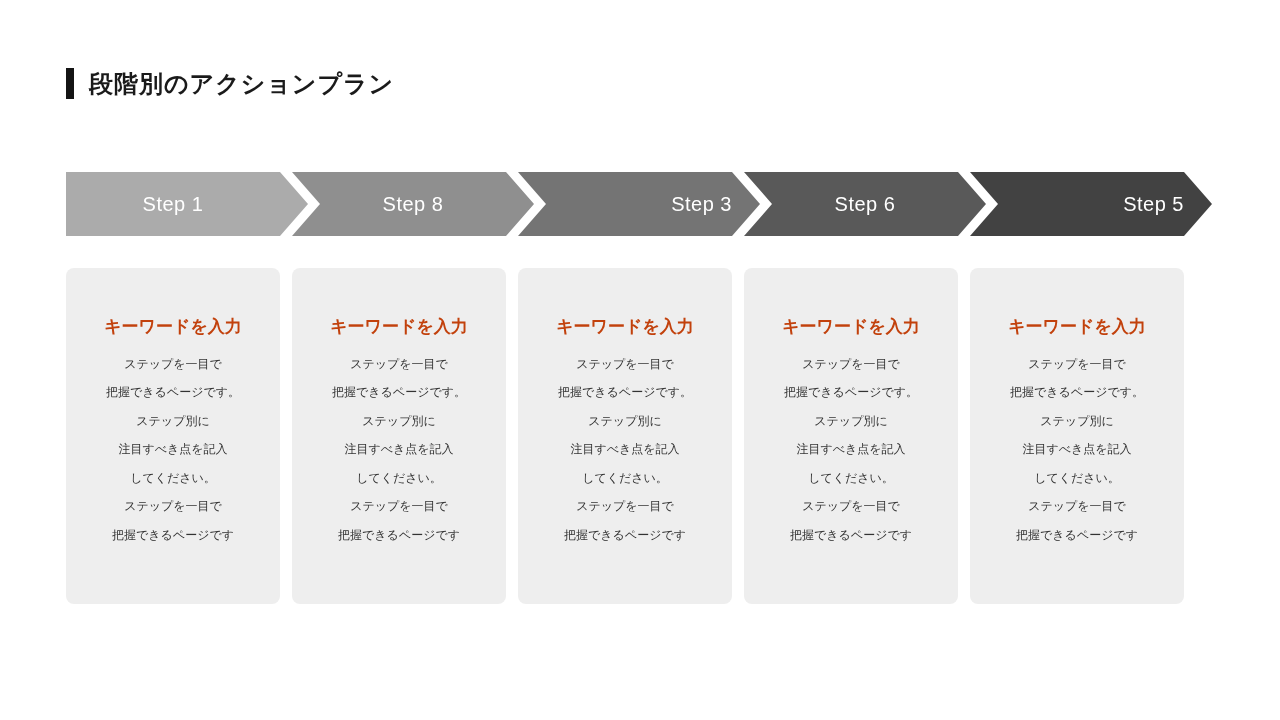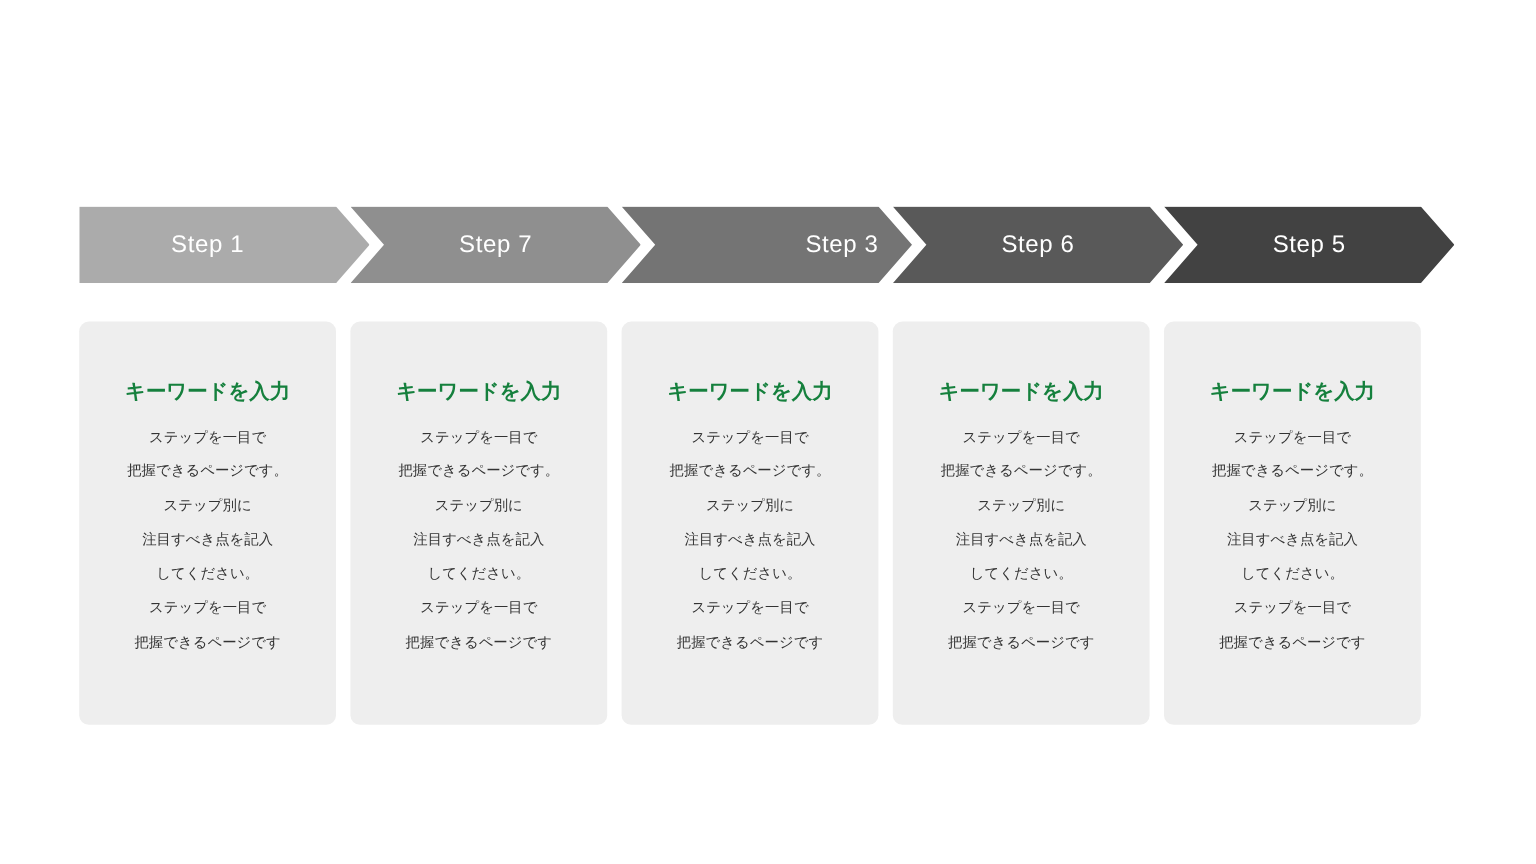--- a/index.html
+++ b/index.html
@@ -81,52 +81,56 @@
     height: 336px;
     background: #eeeeee;
     border-radius: 8px;
     box-sizing: border-box;
     padding: 47px 6px 0 6px;
     text-align: center;
   }
   .card-heading {
     font-size: 17px;
     font-weight: 700;
-    color: #15803d;
+    color: #c2410c;
     line-height: 1.45;
     margin: 0 0 10px 0;
   }
   .card-body {
     font-size: 12px;
     color: #333333;
     line-height: 28.5px;
     white-space: pre-line;
     margin: 0;
   }
 </style>
 </head>
 <body>
 
 <div class="slide">
 
+  <div class="title-row">
+    <div class="title-accent"></div>
+    <div class="title-text">段階別のアクションプラン</div>
+  </div>
 
   <div class="arrows">
     <div class="arrow first pos-0" style="background-color: rgb(171, 171, 171);">
       <span>Step 1</span>
     </div>
     <div class="arrow pos-1" style="background-color: rgb(143, 143, 143);">
-      <span>Step 7</span>
+      <span>Step 8</span>
     </div>
     <div class="arrow pos-2" style="background-color: rgb(116, 116, 116); justify-content: flex-end;">
       <span>Step 3</span>
     </div>
     <div class="arrow pos-3" style="background-color: rgb(89, 89, 89);">
       <span>Step 6</span>
     </div>
-    <div class="arrow pos-4" style="background-color: rgb(66, 66, 66);">
+    <div class="arrow pos-4" style="background-color: rgb(66, 66, 66); justify-content: flex-end;">
       <span>Step 5</span>
     </div>
   </div>
 
   <div class="card pos-0">
     <p class="card-heading">キーワードを入力</p>
     <p class="card-body">ステップを一目で
 把握できるページです。
 ステップ別に
 注目すべき点を記入

